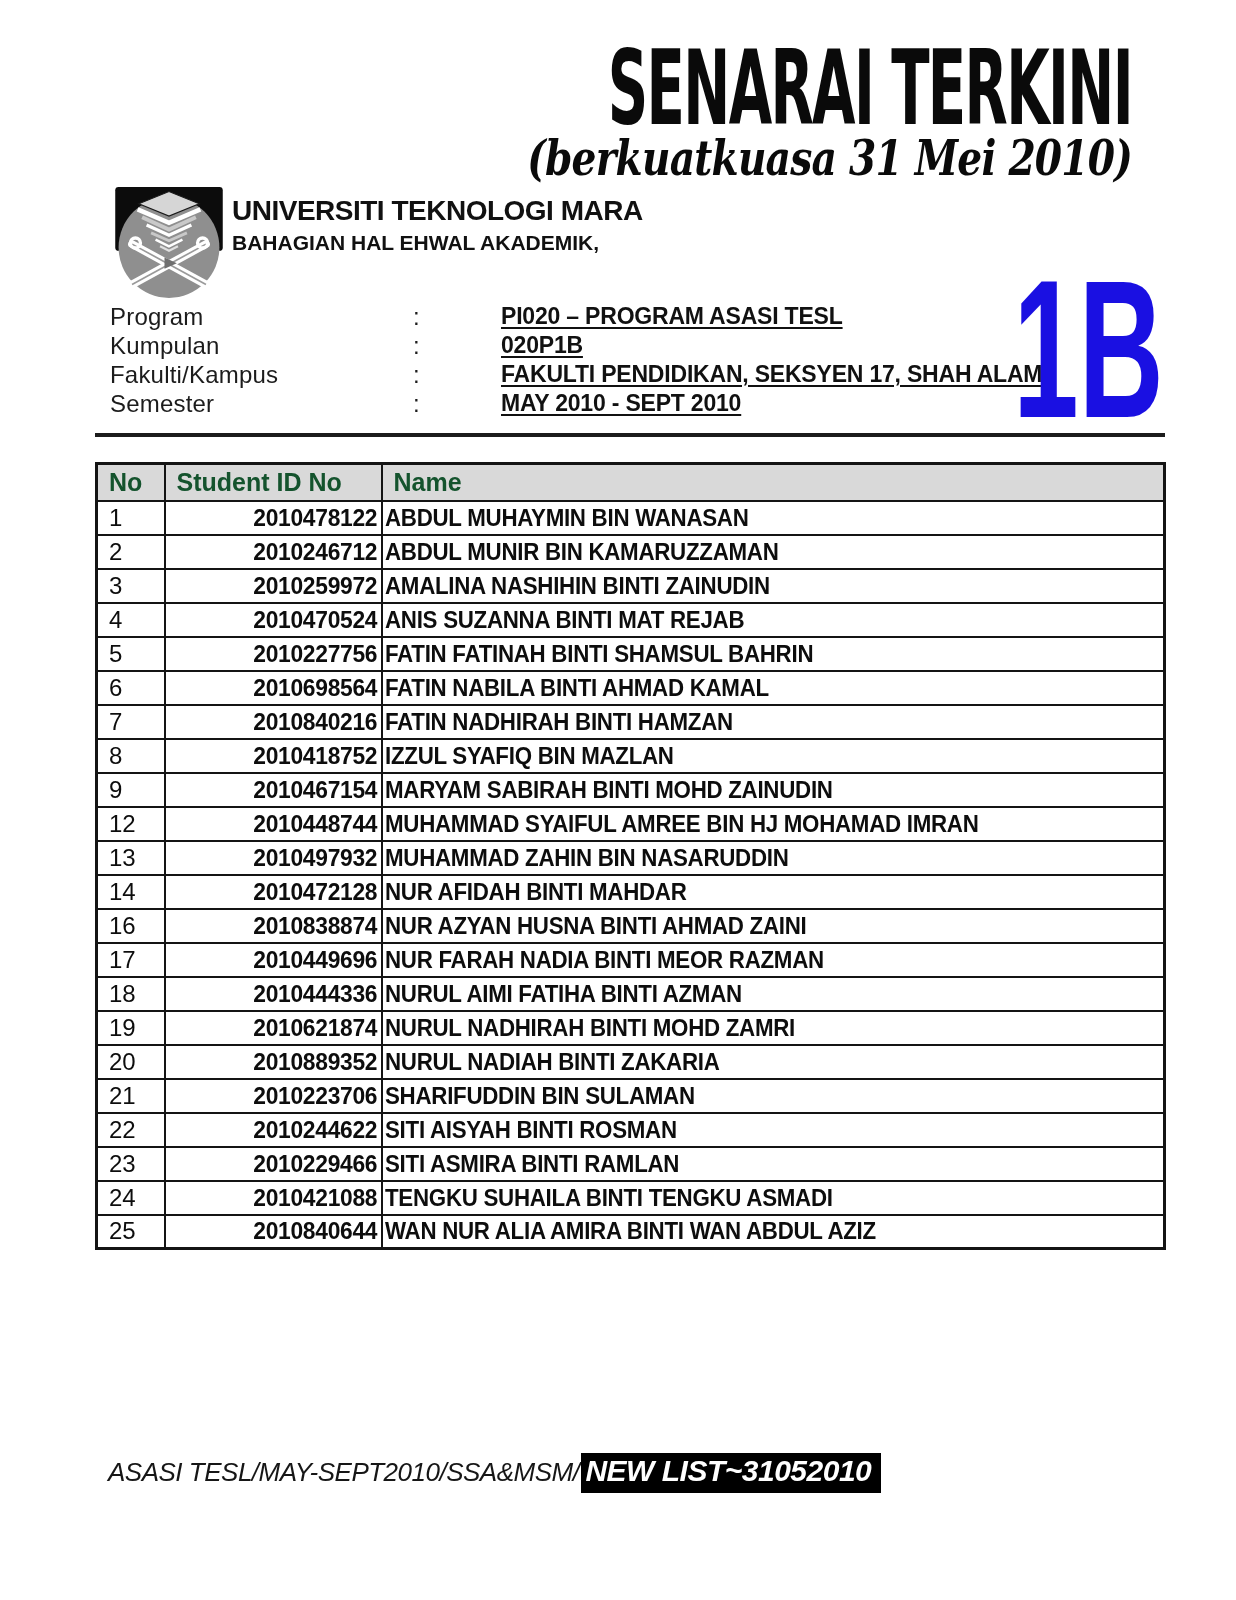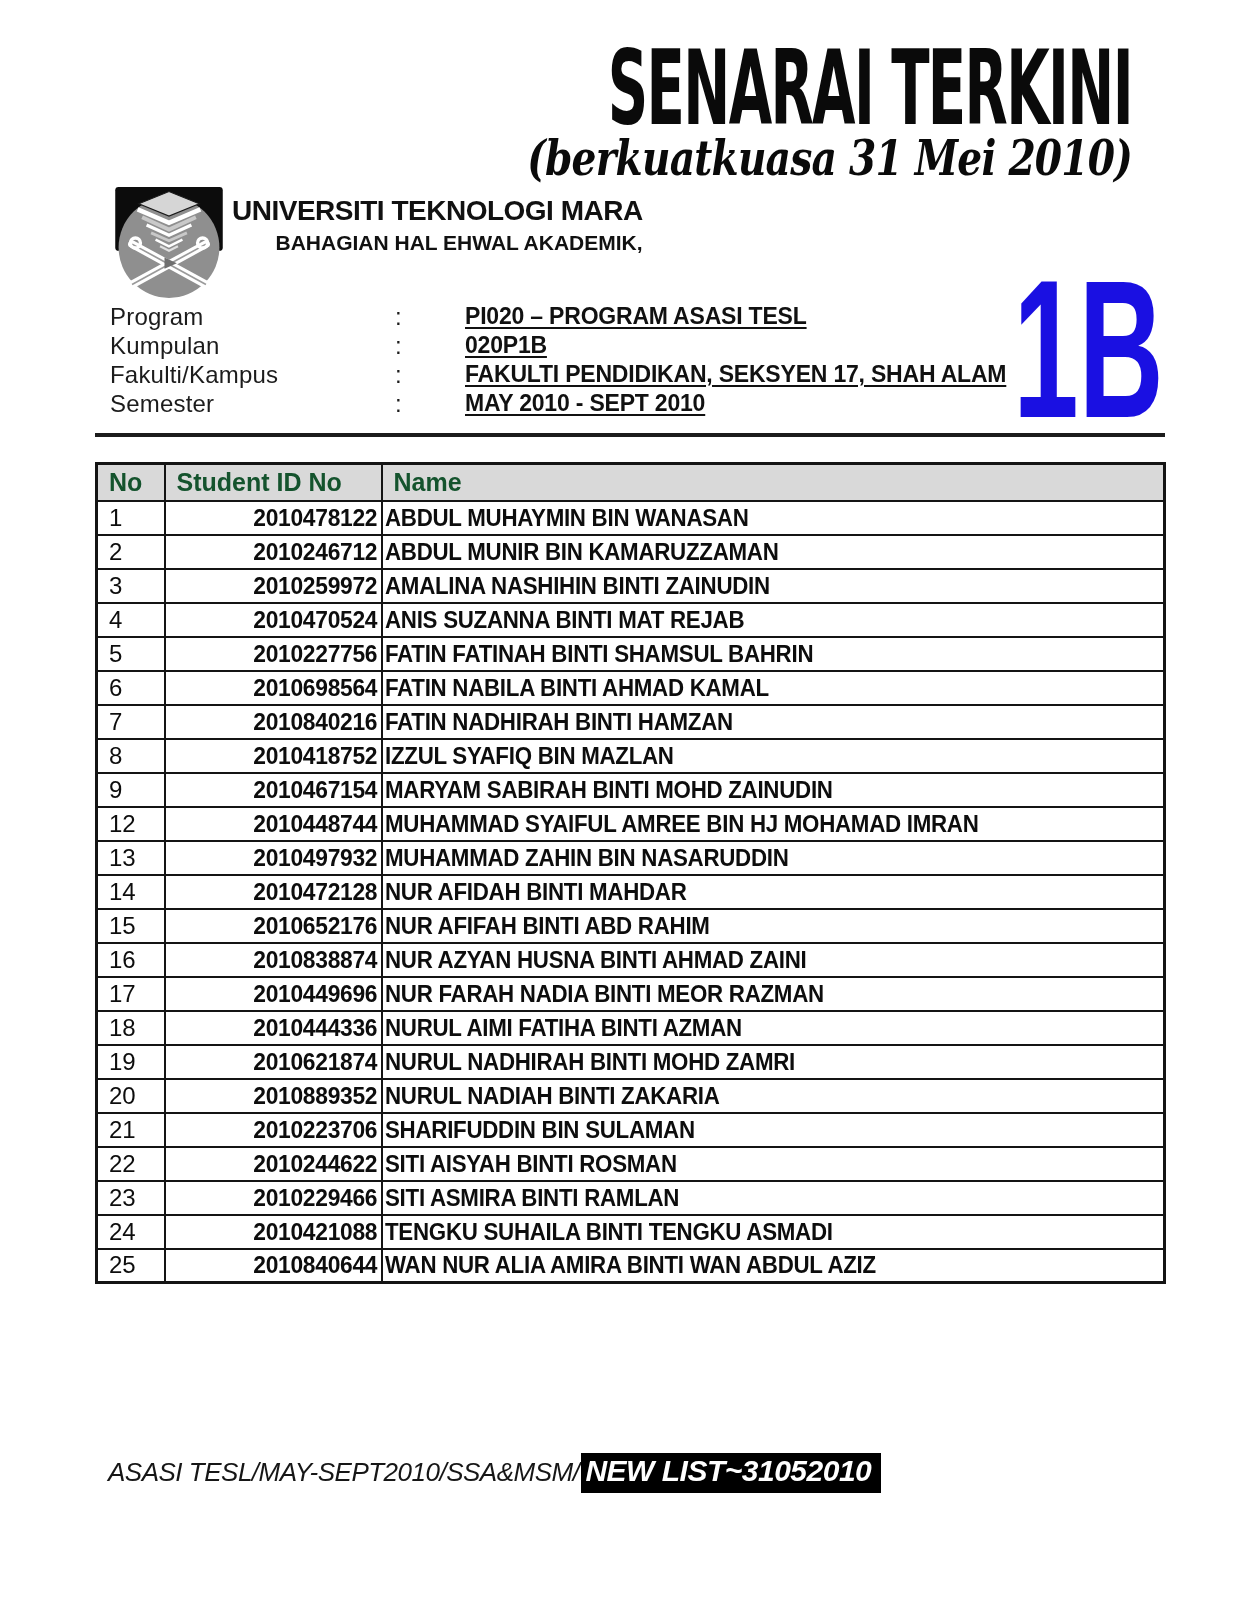--- a/index.html
+++ b/index.html
@@ -19,25 +19,25 @@
   .stamp-subtitle {
     font-family:"DejaVu Serif", serif; font-style:italic; font-weight:bold;
     font-size:49px; line-height:1.05; letter-spacing:-1px; white-space:nowrap;
     color:#0a0a0a; transform:scaleX(.8); transform-origin:right top; margin-top:2px;
   }
 
   
   .logo { position:absolute; left:113px; top:186px; width:112px; height:114px; }
   .univ { position:absolute; left:232px; top:194px; }
   .univ-name { font-size:28px; font-weight:bold; letter-spacing:-.5px; line-height:34px; }
-  .univ-dept, .univ-addr { font-size:21px; font-weight:bold; line-height:29px;text-align:right; }
+  .univ-dept, .univ-addr { font-size:21px; font-weight:bold; line-height:29px; }
 
   
   .info { position:absolute; left:110px; top:303px; }
-  .info-row { display:flex; height:29px; align-items:flex-start; }
+  .info-row { display:flex; height:29px; align-items:flex-start;gap:18px; }
   .info-label { width:285px; font-size:24px; font-weight:400; color:#1c1c1c; letter-spacing:.2px; }
   .info-colon { width:70px; font-size:24px; color:#1c1c1c; }
   .info-value {
     font-size:23px; font-weight:bold; letter-spacing:-.2px;
     text-decoration:underline; text-underline-offset:3px; text-decoration-thickness:2px;
   }
 
   
   .badge {
     position:absolute; top:252px; right:72px; font-weight:bold; font-size:196px;
@@ -223,25 +223,20 @@
           <td class="cell-id"><span>2010497932</span></td>
           <td class="cell-name"><span>MUHAMMAD ZAHIN BIN NASARUDDIN</span></td>
         </tr>
 
         <tr>
           <td class="cell-no">14</td>
           <td class="cell-id"><span>2010472128</span></td>
           <td class="cell-name"><span>NUR AFIDAH BINTI MAHDAR</span></td>
         </tr>
 
-        <tr>
-          <td class="cell-no">15</td>
-          <td class="cell-id"><span>2010652176</span></td>
-          <td class="cell-name"><span>NUR AFIFAH BINTI ABD RAHIM</span></td>
-        </tr>
 
         <tr>
           <td class="cell-no">16</td>
           <td class="cell-id"><span>2010838874</span></td>
           <td class="cell-name"><span>NUR AZYAN HUSNA BINTI AHMAD ZAINI</span></td>
         </tr>
 
         <tr>
           <td class="cell-no">17</td>
           <td class="cell-id"><span>2010449696</span></td>

